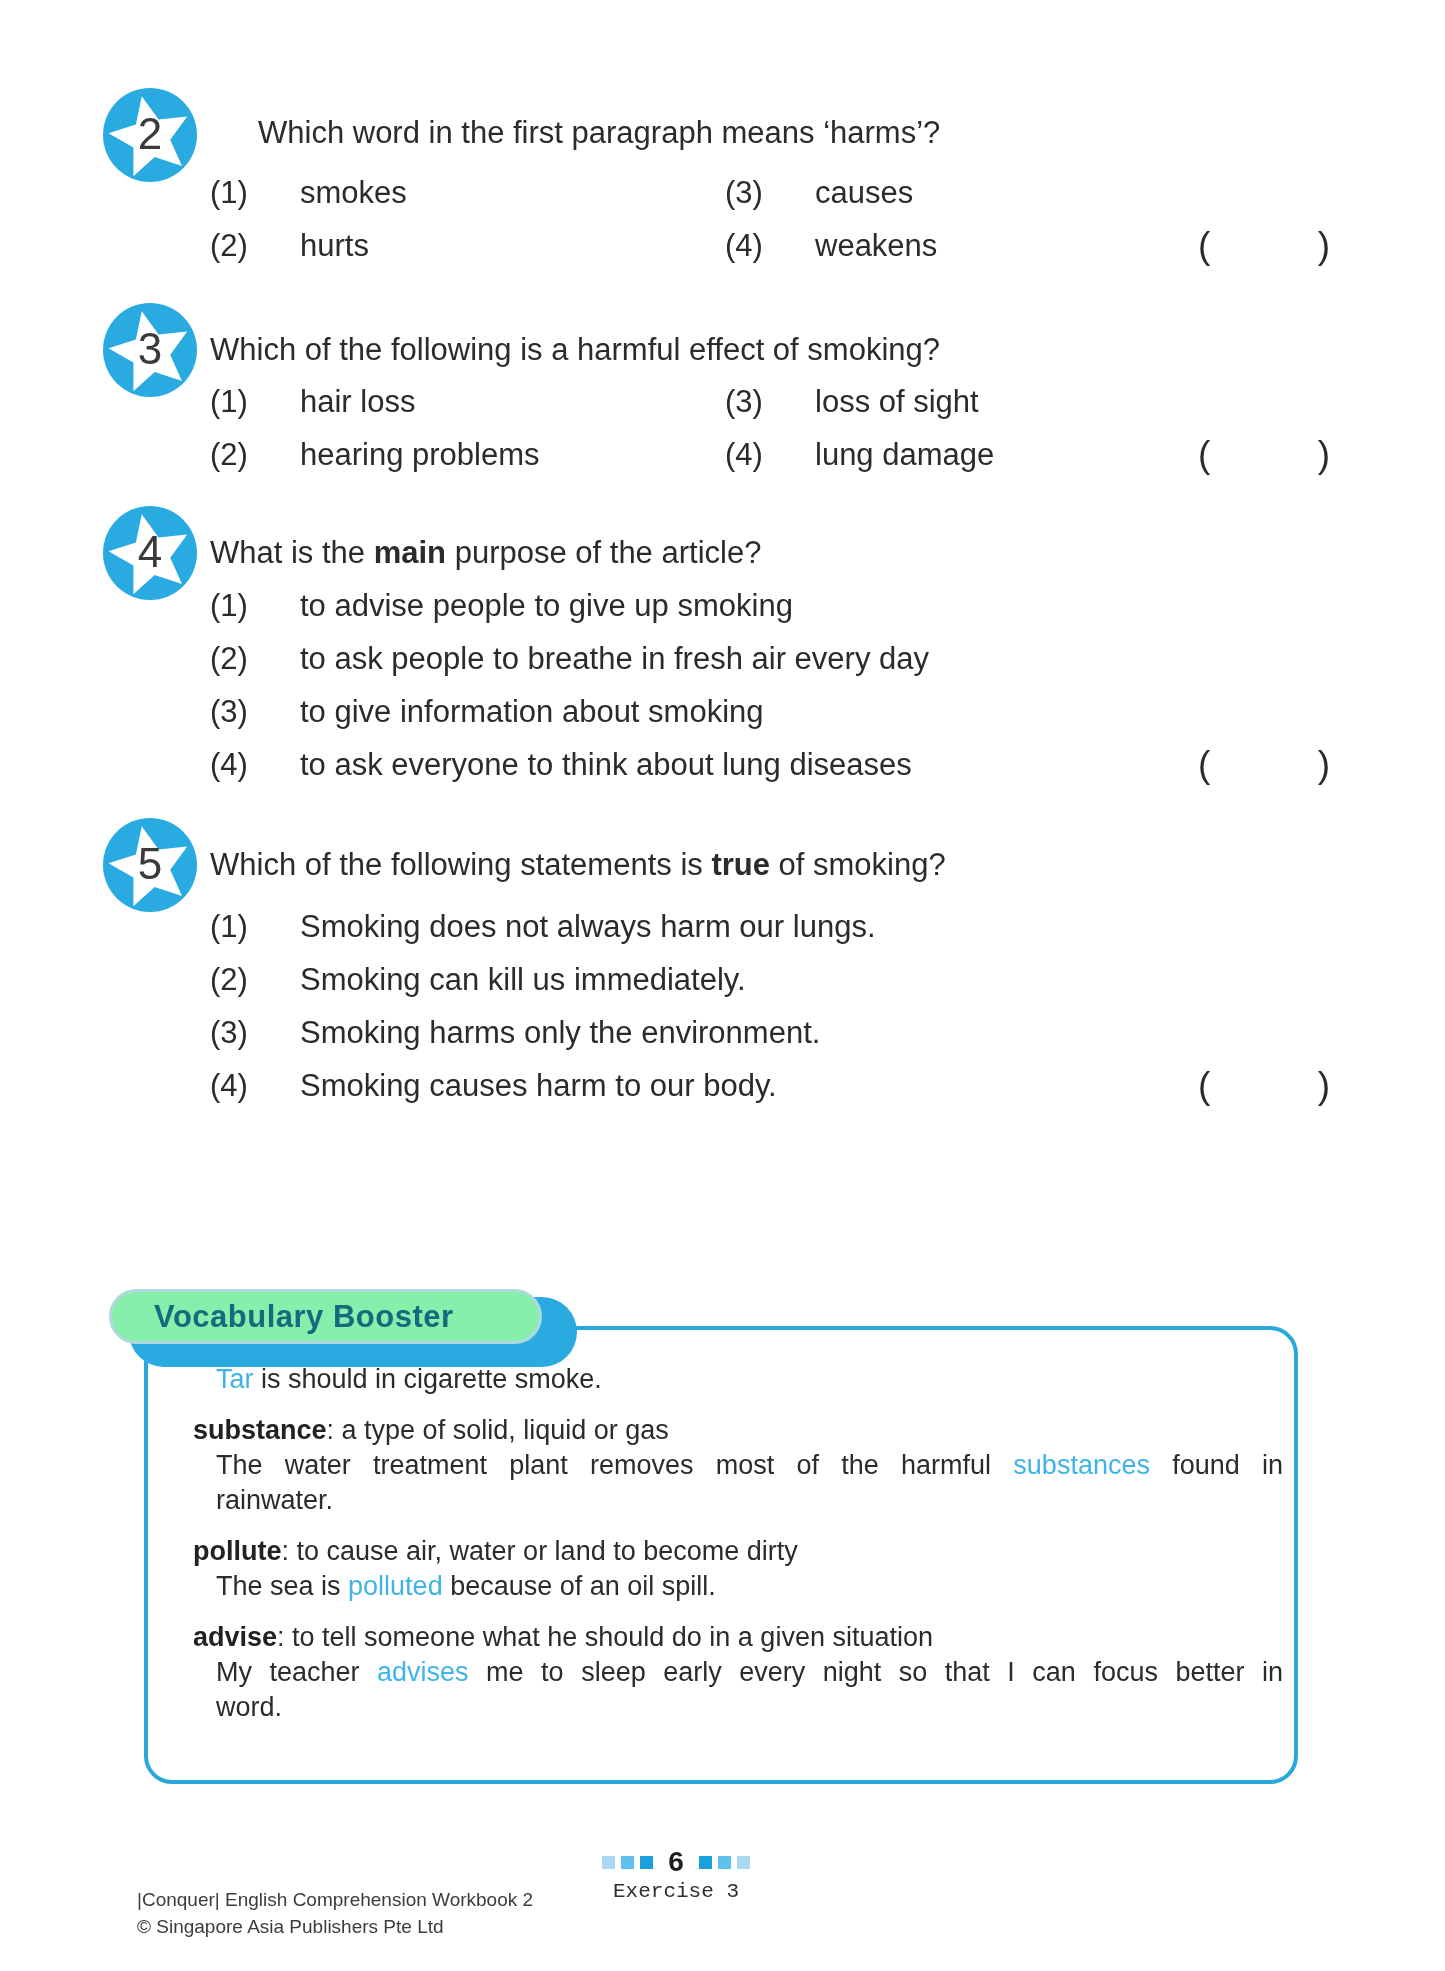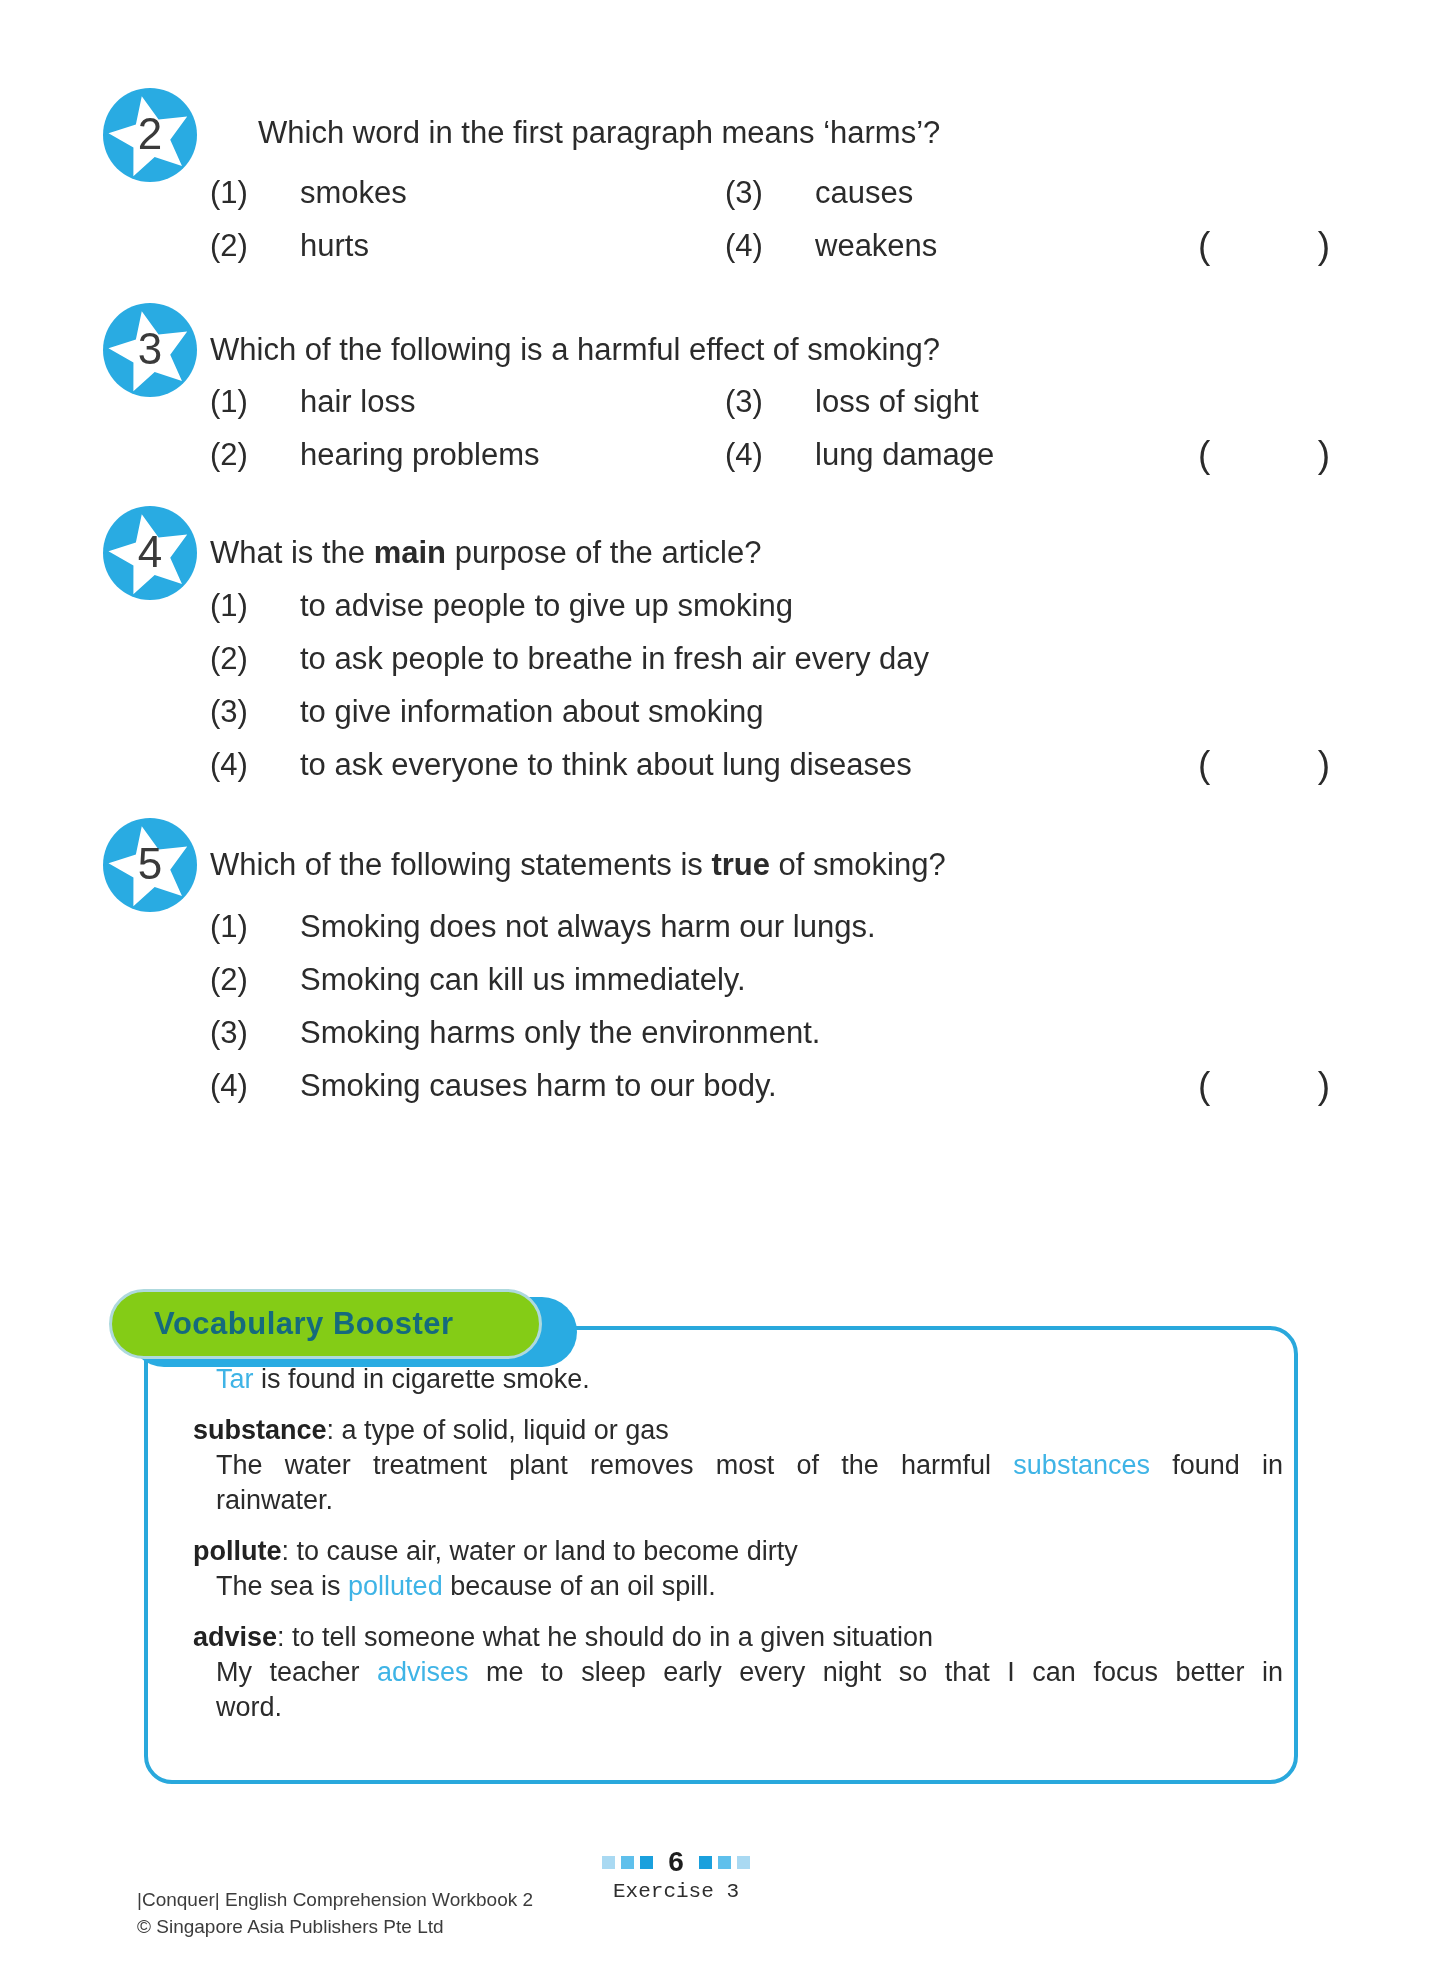--- a/index.html
+++ b/index.html
@@ -20,21 +20,21 @@
   .opt-row.one{grid-template-columns:90px 1fr;}
   .opt-num,.opt-text{white-space:nowrap;}
   .bracket{position:absolute;right:0;top:0;height:52px;width:132px;display:flex;
            justify-content:space-between;align-items:center;font-size:37px;color:#2b2b2b;}
 
   
   .vocab-box{position:absolute;left:144px;top:1326px;width:1146px;height:450px;background:#fff;
              border:4px solid #29a8dc;border-radius:28px;z-index:1;}
   .vocab-tab{position:absolute;left:129px;top:1297px;width:448px;height:70px;background:#29abe2;
              border-radius:35px;z-index:2;}
-  .vocab-pill{position:absolute;left:109px;top:1289px;width:433px;height:70px;background:#84cc16;
+  .vocab-pill{position:absolute;left:109px;top:1289px;width:433px;height:55px;background:#86efac;
               border:3px solid #aed9de;border-radius:36px;z-index:3;display:flex;align-items:center;
               padding-left:42px;box-sizing:border-box;text-align:center;}
   .vocab-title{font-size:31px;font-weight:bold;color:#156a7d;letter-spacing:0.5px;}
   .vocab-content{position:absolute;left:193px;top:1362px;width:1090px;z-index:4;
                  font-size:27px;line-height:35px;}
   .v-entry{margin-bottom:16px;}
   .v-term{font-weight:bold;color:#222;}
   .v-ex{margin-left:23px;}
   .v-ex.justify{text-align:justify;text-align-last:justify;}
   .hl{color:#3fb4e6;}
@@ -163,21 +163,21 @@
       </section>
     </div>
 
   <div class="vocab-box"></div>
   <div class="vocab-tab"></div>
   <div class="vocab-pill">
     <span class="vocab-title">Vocabulary Booster</span>
   </div>
   <div class="vocab-content">
       <div class="v-entry">
-        <div class="v-ex"><span class="hl">Tar</span><span> is found in cigarette smoke.</span></div>
+        <div class="v-ex"><span class="hl">Tar</span><span> is should in cigarette smoke.</span></div>
       </div>
       <div class="v-entry">
         <div class="v-def"><span class="v-term">substance</span><span>: a type of solid, liquid or gas</span></div>
         <div class="v-ex justify"><span>The water treatment plant removes most of the harmful </span><span class="hl">substances</span><span> found in</span></div>
         <div class="v-ex"><span>rainwater.</span></div>
       </div>
       <div class="v-entry">
         <div class="v-def"><span class="v-term">pollute</span><span>: to cause air, water or land to become dirty</span></div>
         <div class="v-ex"><span>The sea is </span><span class="hl">polluted</span><span> because of an oil spill.</span></div>
       </div>

